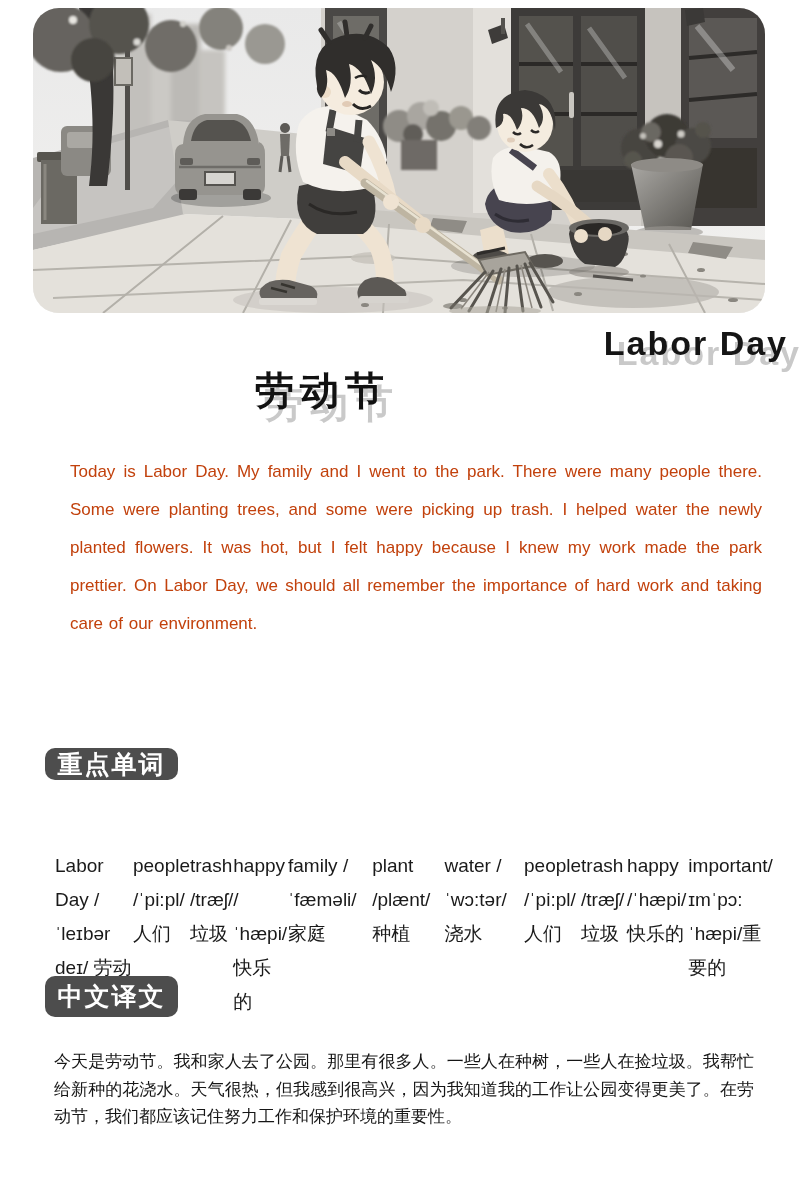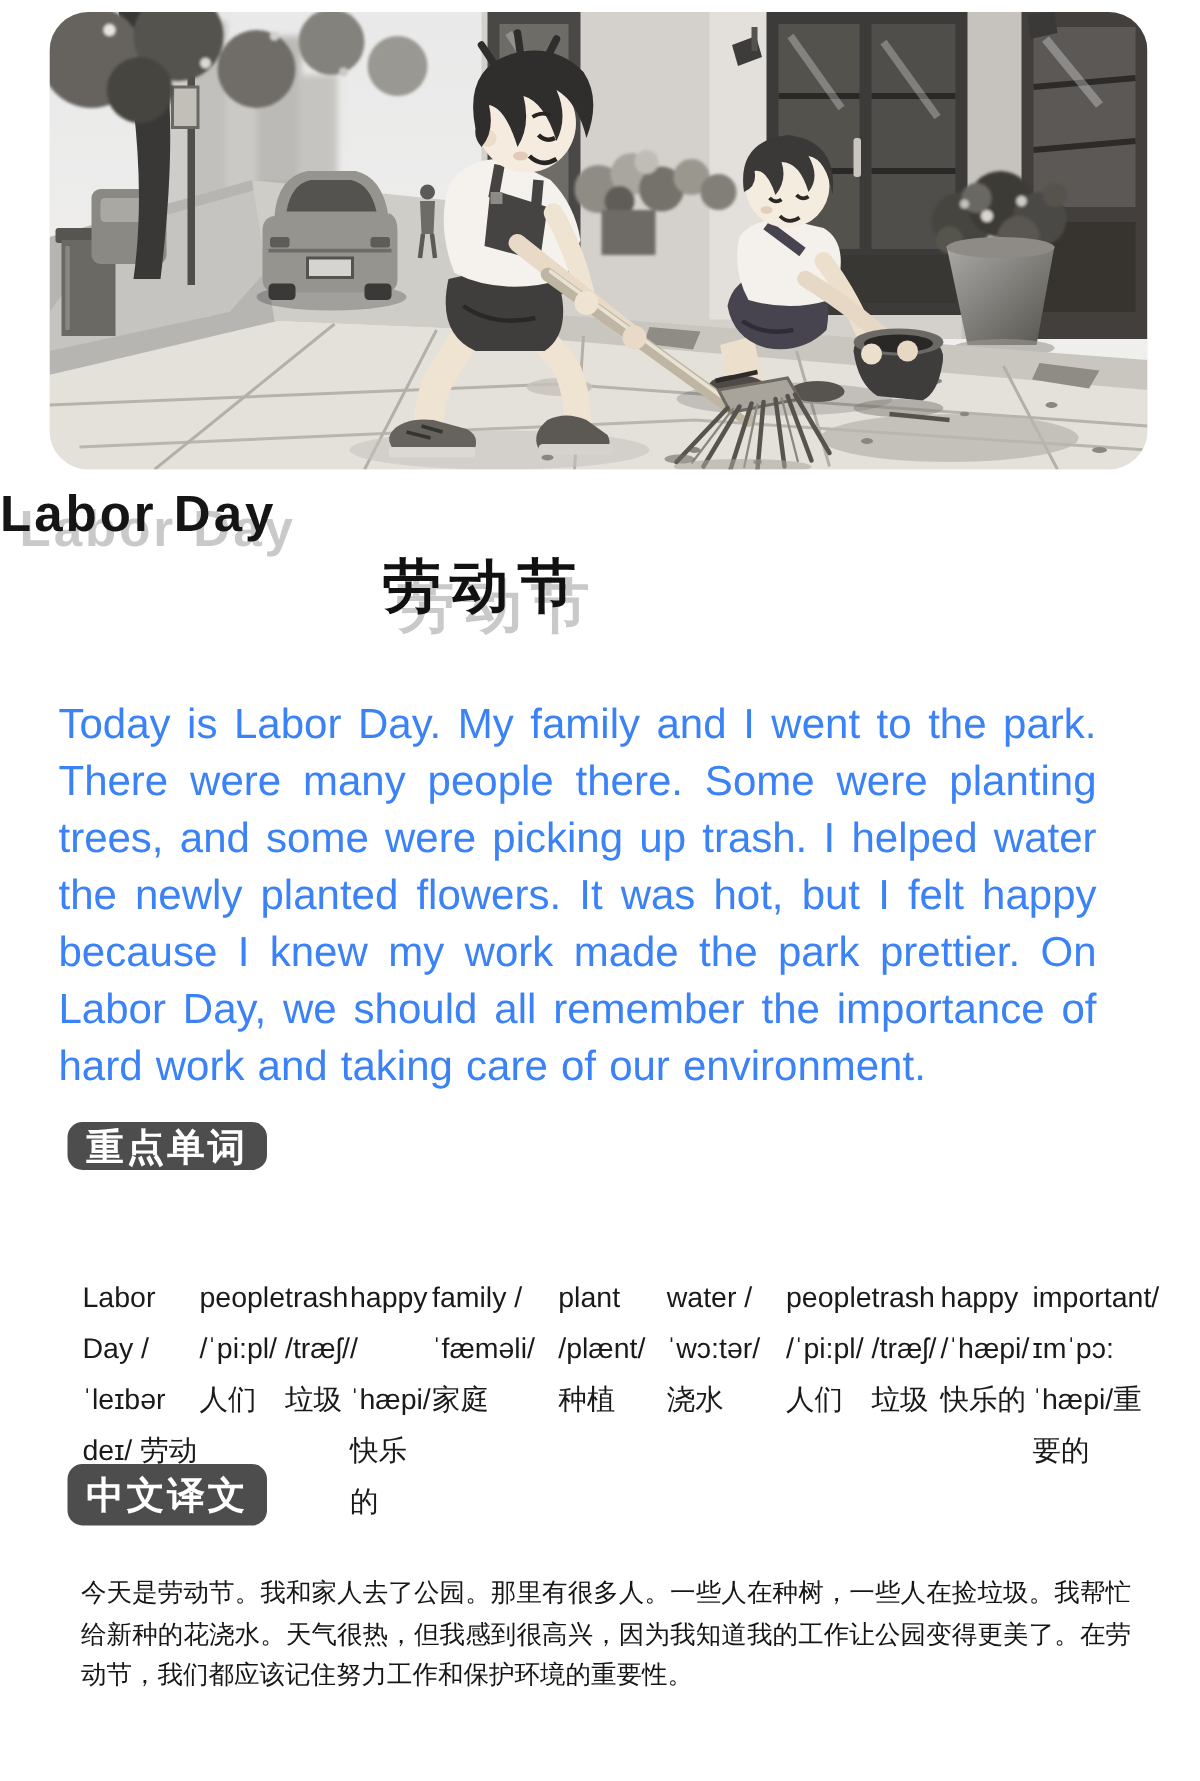--- a/index.html
+++ b/index.html
@@ -10,33 +10,33 @@
   }
   .abs{position:absolute;}
   
   .hero{
     left:33px;top:8px;width:732px;height:305px;border-radius:26px;overflow:hidden;
     background:#ececec;
   }
   .hero svg{display:block;width:100%;height:100%;}
   
   .title-en{
-    left:0;top:324px;width:788px;text-align:left;
+    left:0;top:324px;width:788px;text-align:right;
     font-size:34px;font-weight:bold;letter-spacing:2px;color:#151515;
     text-shadow:13px 10px 0 #c9c9c9;
   }
   .title-zh{
     left:0;top:364px;width:645px;text-align:center;
     font-size:39px;font-weight:bold;letter-spacing:6px;color:#111111;
     text-shadow:9px 13px 0 #c9c9c9;
   }
   
   .essay{
-    left:39px;top:436px;width:692px;
-    font-size:28px;line-height:38px;color:#3b82f6;
+    left:70px;top:436px;width:692px;
+    font-size:17px;line-height:38px;color:#c2410c;
     text-align:justify;text-align-last:left;word-spacing:1px;
   }
   
   .badge{
     left:45px;width:133px;height:32px;background:#4d4d4d;border-radius:10px;
     color:#ffffff;font-size:25px;font-weight:bold;letter-spacing:2px;
     display:flex;align-items:center;justify-content:center;
   }
   .badge-vocab{top:748px;}
   .badge-zh{top:976px;height:41px;}

